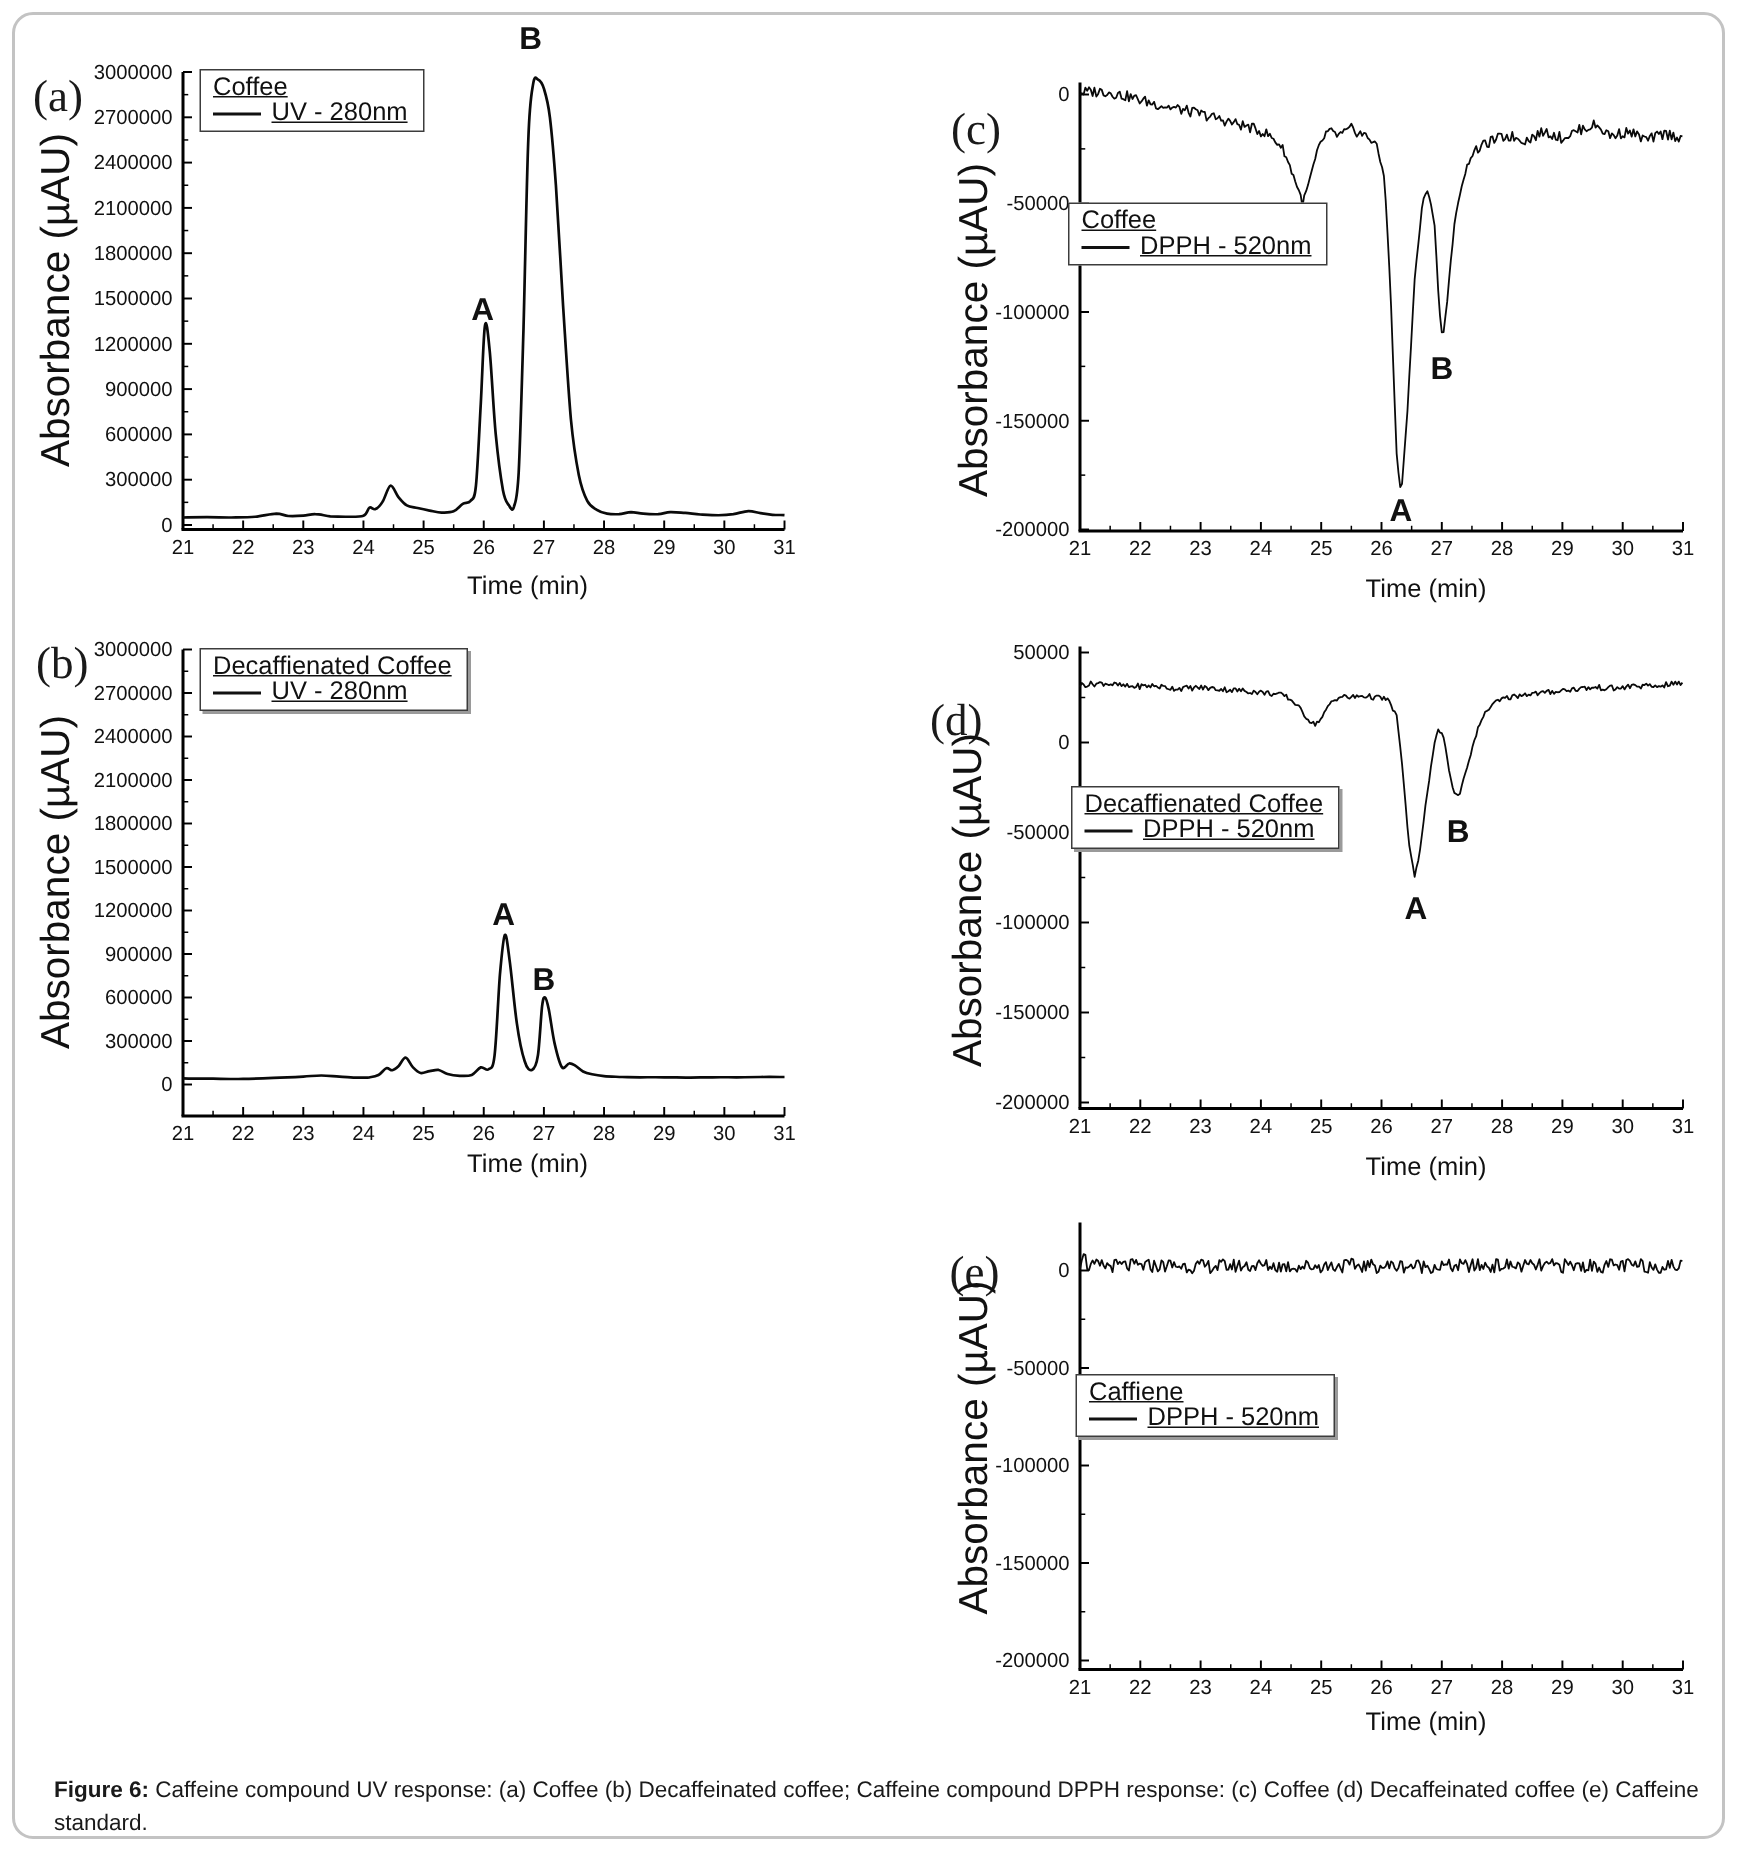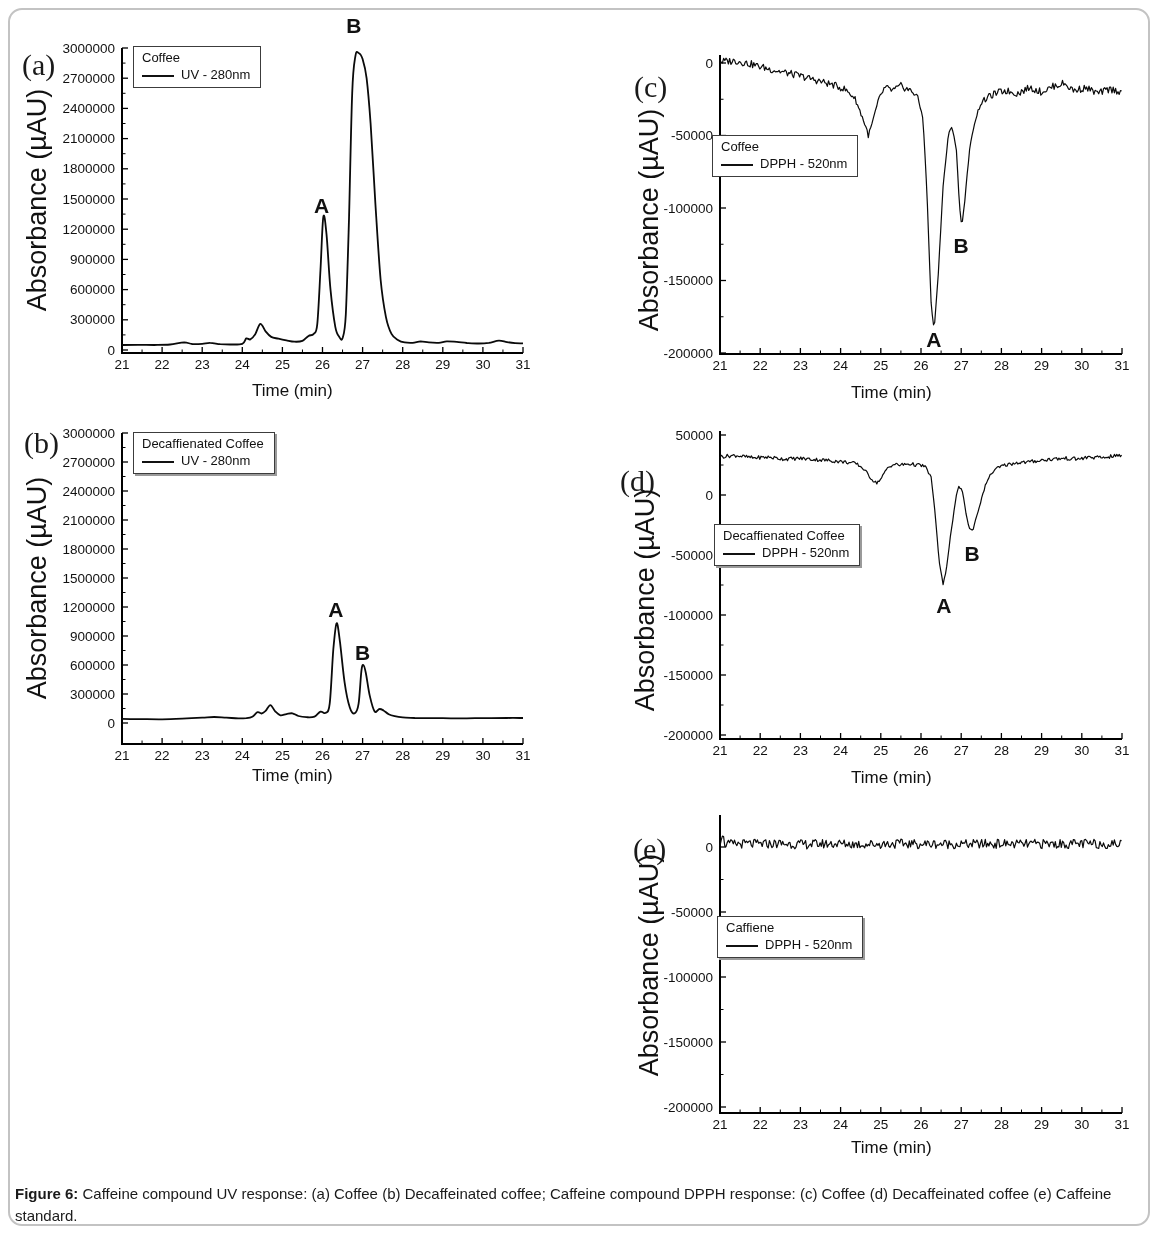--- a/index.html
+++ b/index.html
@@ -1,26 +1,26 @@
 <!DOCTYPE html>
 <html><head>
 <meta charset="utf-8">
 <style>
   html,body{margin:0;padding:0;background:#fff;}
   body{width:1160px;height:1235px;position:relative;font-family:"Liberation Sans",sans-serif;color:#111;overflow:hidden;}
   .frame{position:absolute;left:8px;top:8px;width:1142px;height:1218px;border:2px solid #c3c3c3;border-radius:14px;box-sizing:border-box;background:#fff;}
   #plots{position:absolute;left:0;top:0;}
   svg text{font-family:"Liberation Sans",sans-serif;fill:#111;}
   .panel-letter{position:absolute;font-family:"Liberation Serif",serif;font-size:30px;color:#1a1a1a;}
-  .legend{position:absolute;background:#fff;border:1px solid #3c3c3c;padding:2px 10px 4px 8px;font-size:13px;line-height:17px;color:#111;white-space:nowrap;}
+  .legend{position:absolute;background:#fff;border:1px solid #3c3c3c;padding:2px 10px 4px 8px;font-size:17px;line-height:17px;color:#111;white-space:nowrap;text-decoration:underline;}
   .legend.shadow{box-shadow:2px 2px 0 #9a9a9a;}
   .legend .swatch{display:inline-block;width:32px;height:0;border-top:2px solid #111;margin-right:7px;vertical-align:middle;}
   .ylabel{position:absolute;width:320px;height:32px;text-align:center;font-size:27px;color:#111;transform:rotate(-90deg);white-space:nowrap;}
-  .xlabel{position:absolute;width:140px;text-align:left;font-size:17px;color:#111;}
-  .caption{position:absolute;left:15px;top:1183px;width:1116px;font-size:15px;line-height:22px;color:#1a1a1a;}
+  .xlabel{position:absolute;width:140px;text-align:right;font-size:17px;color:#111;}
+  .caption{position:absolute;left:36px;top:1183px;width:1116px;font-size:15px;line-height:22px;color:#1a1a1a;}
   .caption b{font-weight:bold;}
 </style>
 </head>
 <body>
 
 <div class="frame"></div>
 
 <svg id="plots" width="1160" height="1235" viewBox="0 0 1160 1235">
     <g>
       <line x1="122" y1="48" x2="122" y2="353" stroke="#000" stroke-width="2"></line>

